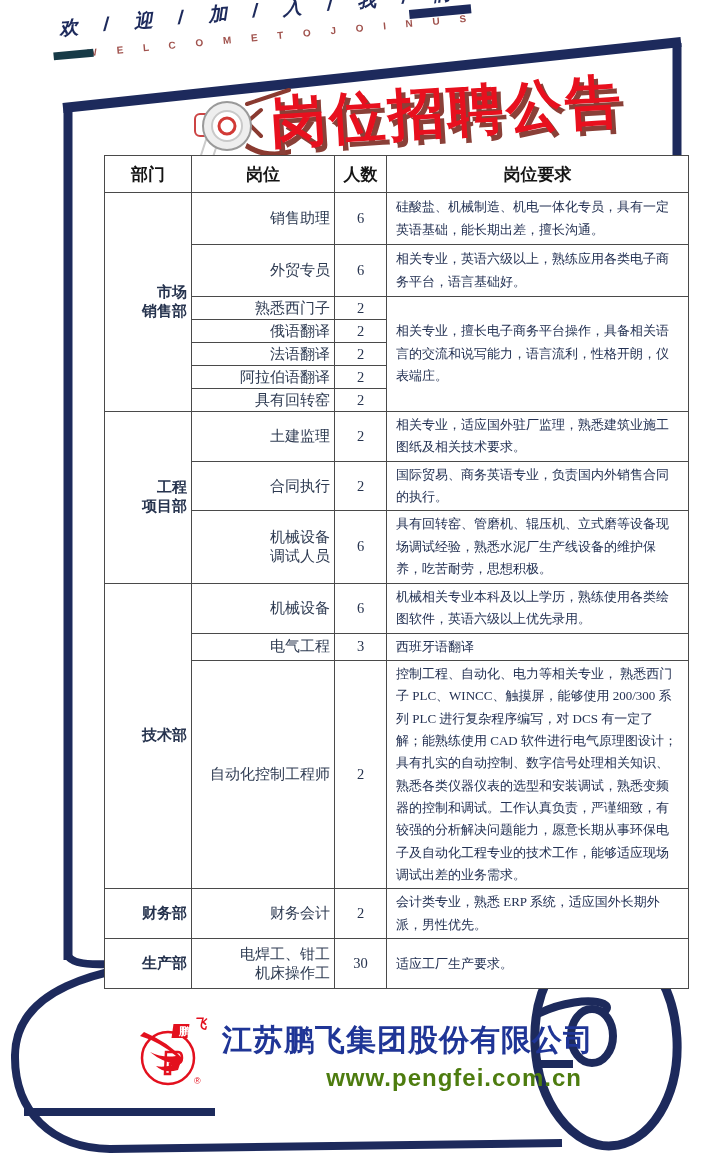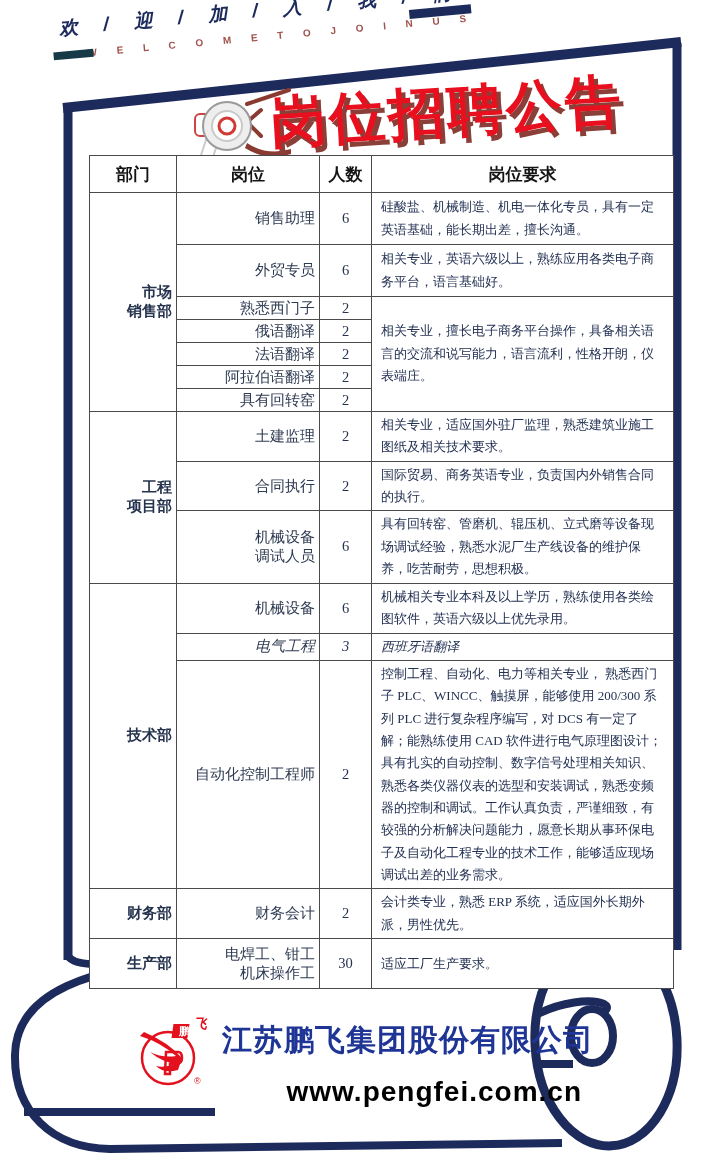--- a/index.html
+++ b/index.html
@@ -21,41 +21,41 @@
   .frame-svg{position:absolute;left:0;top:0;}
 
   
   .title-wrap{position:absolute;left:268px;top:86px;transform:rotate(-3.6deg);
               transform-origin:left top;}
   .title-text{font-size:56px;font-weight:bold;color:#e8101e;letter-spacing:3px;
               white-space:nowrap;text-shadow:4px 5px 0 #8a4038;}
   .megaphone{position:absolute;left:185px;top:86px;}
 
   
-  .jobs-table{position:absolute;left:89px;top:155px;border-collapse:collapse;
+  .jobs-table{position:absolute;left:104px;top:155px;border-collapse:collapse;
               table-layout:fixed;width:584px;background:#ffffff;
               font-family:"Liberation Serif",serif;color:#233153;}
   .jobs-table td,.jobs-table th{border:1px solid #4a4a4a;vertical-align:middle;
               padding:1px 4px;overflow:hidden;}
   .jobs-table th{font-size:17px;font-weight:bold;color:#141414;text-align:center;}
   td.dept{font-size:15px;font-weight:bold;color:#26334e;text-align:right;white-space:pre-line;}
   td.pos{font-size:15px;color:#2e3b52;text-align:right;white-space:pre-line;}
   td.num{font-size:14.5px;color:#26334e;text-align:center;}
   td.req{font-size:13px;color:#233153;text-align:left;padding:2px 9px;line-height:1.72;margin-top:11px;}
   tr.hH{height:37px;} tr.h52{height:52px;} tr.h23{height:23px;} tr.h40{height:40px;}
-  tr.h60{height:60px;} tr.h50{height:50px;} tr.h26{height:26px;font-style:italic;} tr.h218{height:218px;}
+  tr.h60{height:60px;} tr.h50{height:50px;} tr.h26{height:26px;} tr.h218{height:218px;}
   tr.h46{height:46px;font-family:Liberation Serif, serif;}
 
   
   .footer{position:absolute;left:132px;top:1006px;width:460px;display:flex;align-items:flex-start;}
   .footer-logo{flex:0 0 82px;}
   .footer-texts{margin-left:8px;display:flex;flex-direction:column;align-items:flex-end;}
   .company{font-size:30px;font-weight:bold;color:#1f3596;letter-spacing:1px;white-space:nowrap;
            margin-top:14px;}
-  .website{font-size:28px;font-weight:bold;color:#000000;letter-spacing:1px;margin-top:15px;
+  .website{font-size:24px;font-weight:bold;color:#4d7c0f;letter-spacing:1px;margin-top:3px;
            padding-right:12px;}
 </style>
 </head>
 <body>
 
 <div class="page">
 
   <svg class="frame-svg" width="720" height="1176" viewBox="0 0 720 1176">
 
     <path d="M 63 108 L 681 42" stroke="#1d2a5c" stroke-width="10" fill="none"></path>

